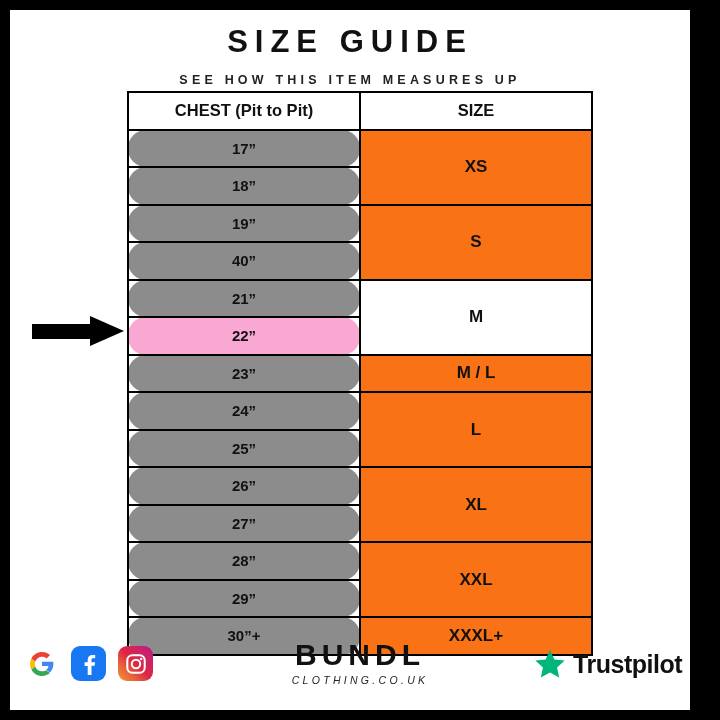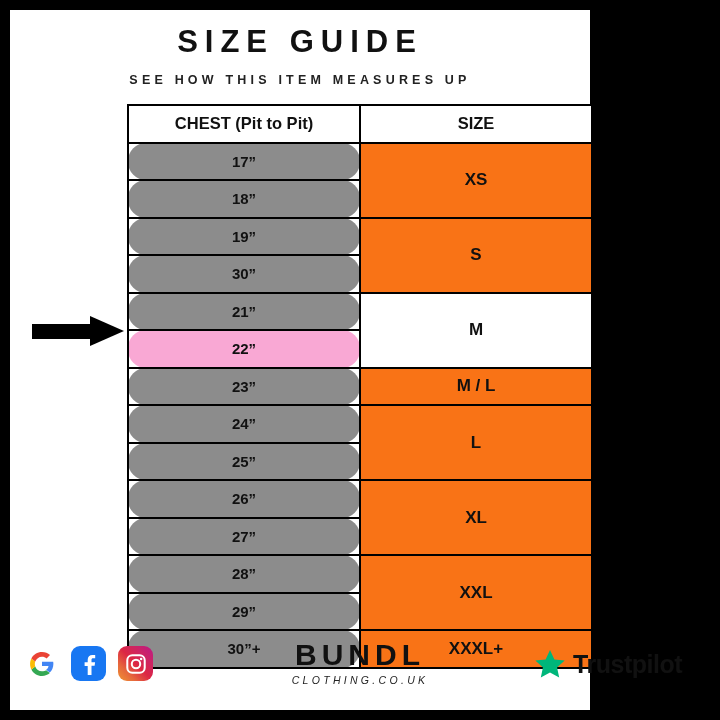--- a/index.html
+++ b/index.html
@@ -10,21 +10,21 @@
   body {
     width: 720px;
     height: 720px;
     font-family: "Liberation Sans", sans-serif;
     overflow: hidden;
   }
   .frame {
     position: absolute;
     left: 10px;
     top: 10px;
-    width: 580px;
+    width: 680px;
     height: 700px;
     background: #ffffff;
     box-sizing: border-box;
   }
 
   
   .title {
     text-align: center;
     font-size: 31px;
     font-weight: bold;
@@ -46,21 +46,20 @@
   .table-wrap {
     position: absolute;
     left: 117px;
     top: 81px;
     width: 466px;
   }
   table.size-table {
     border-collapse: collapse;
     width: 466px;
     table-layout: fixed;
-    margin-top: 13px;
   }
   table.size-table td {
     border: 2px solid #000;
     text-align: center;
     font-weight: bold;
     color: #111;
     height: 35.5px;
     padding: 0;
   }
   td.head {
@@ -219,21 +218,21 @@
         </tr>
         <tr>
           <td class="chest">18”</td>
         </tr>
 
         <tr>
           <td class="chest">19”</td>
           <td class="size tall" rowspan="2">S</td>
         </tr>
         <tr>
-          <td class="chest">30”</td>
+          <td class="chest">40”</td>
         </tr>
 
         <tr>
           <td class="chest">21”</td>
           <td class="size tall white" rowspan="2">M</td>
         </tr>
         <tr>
           <td class="chest white">22”</td>
         </tr>
 

